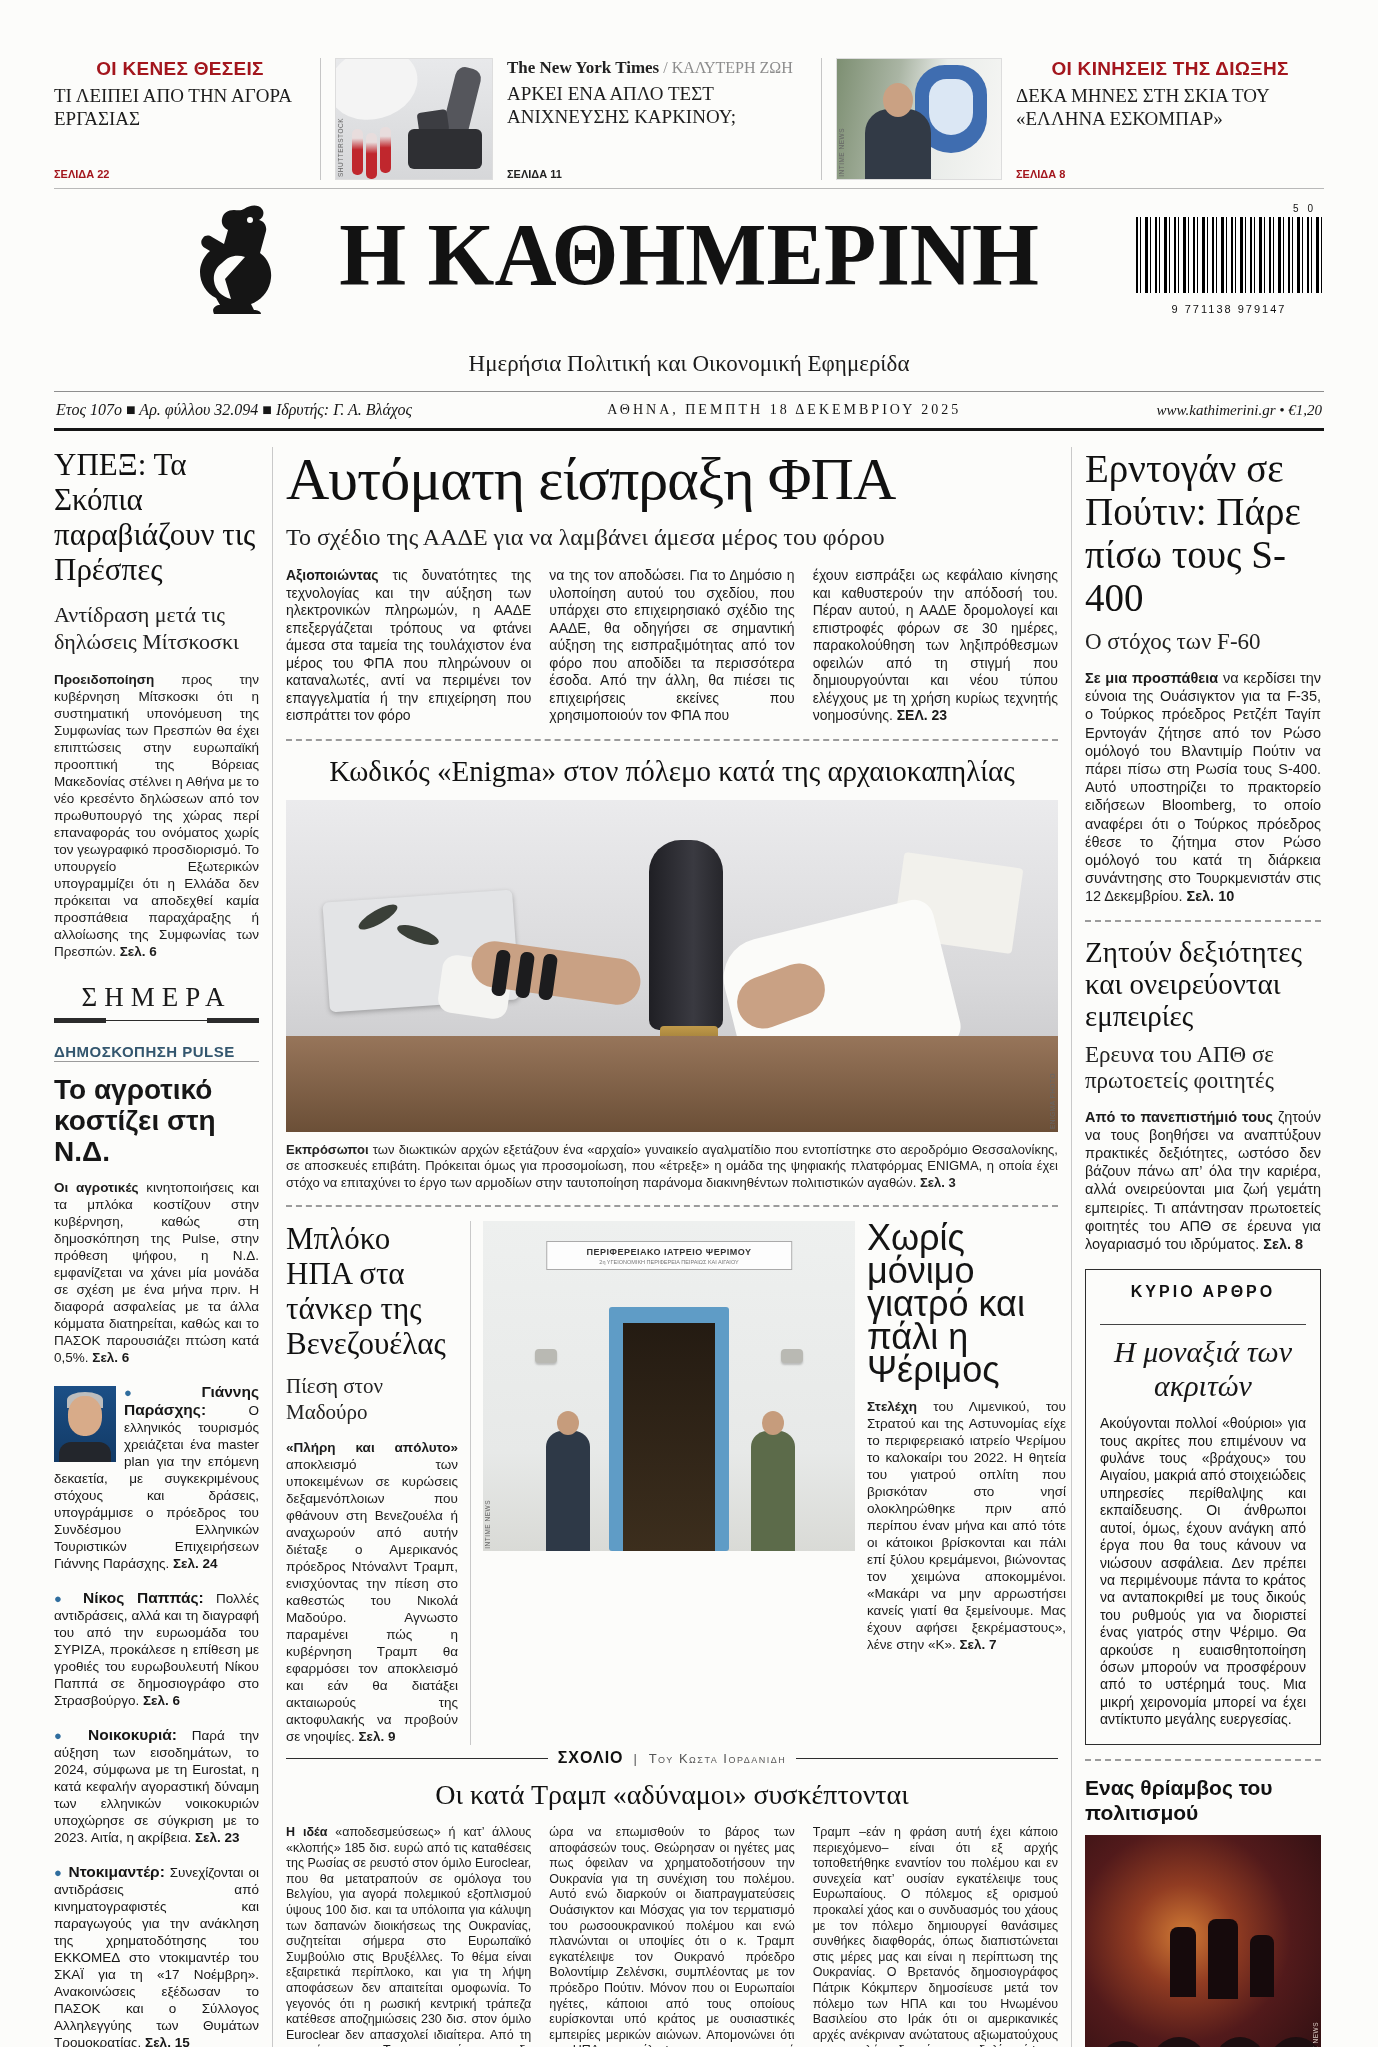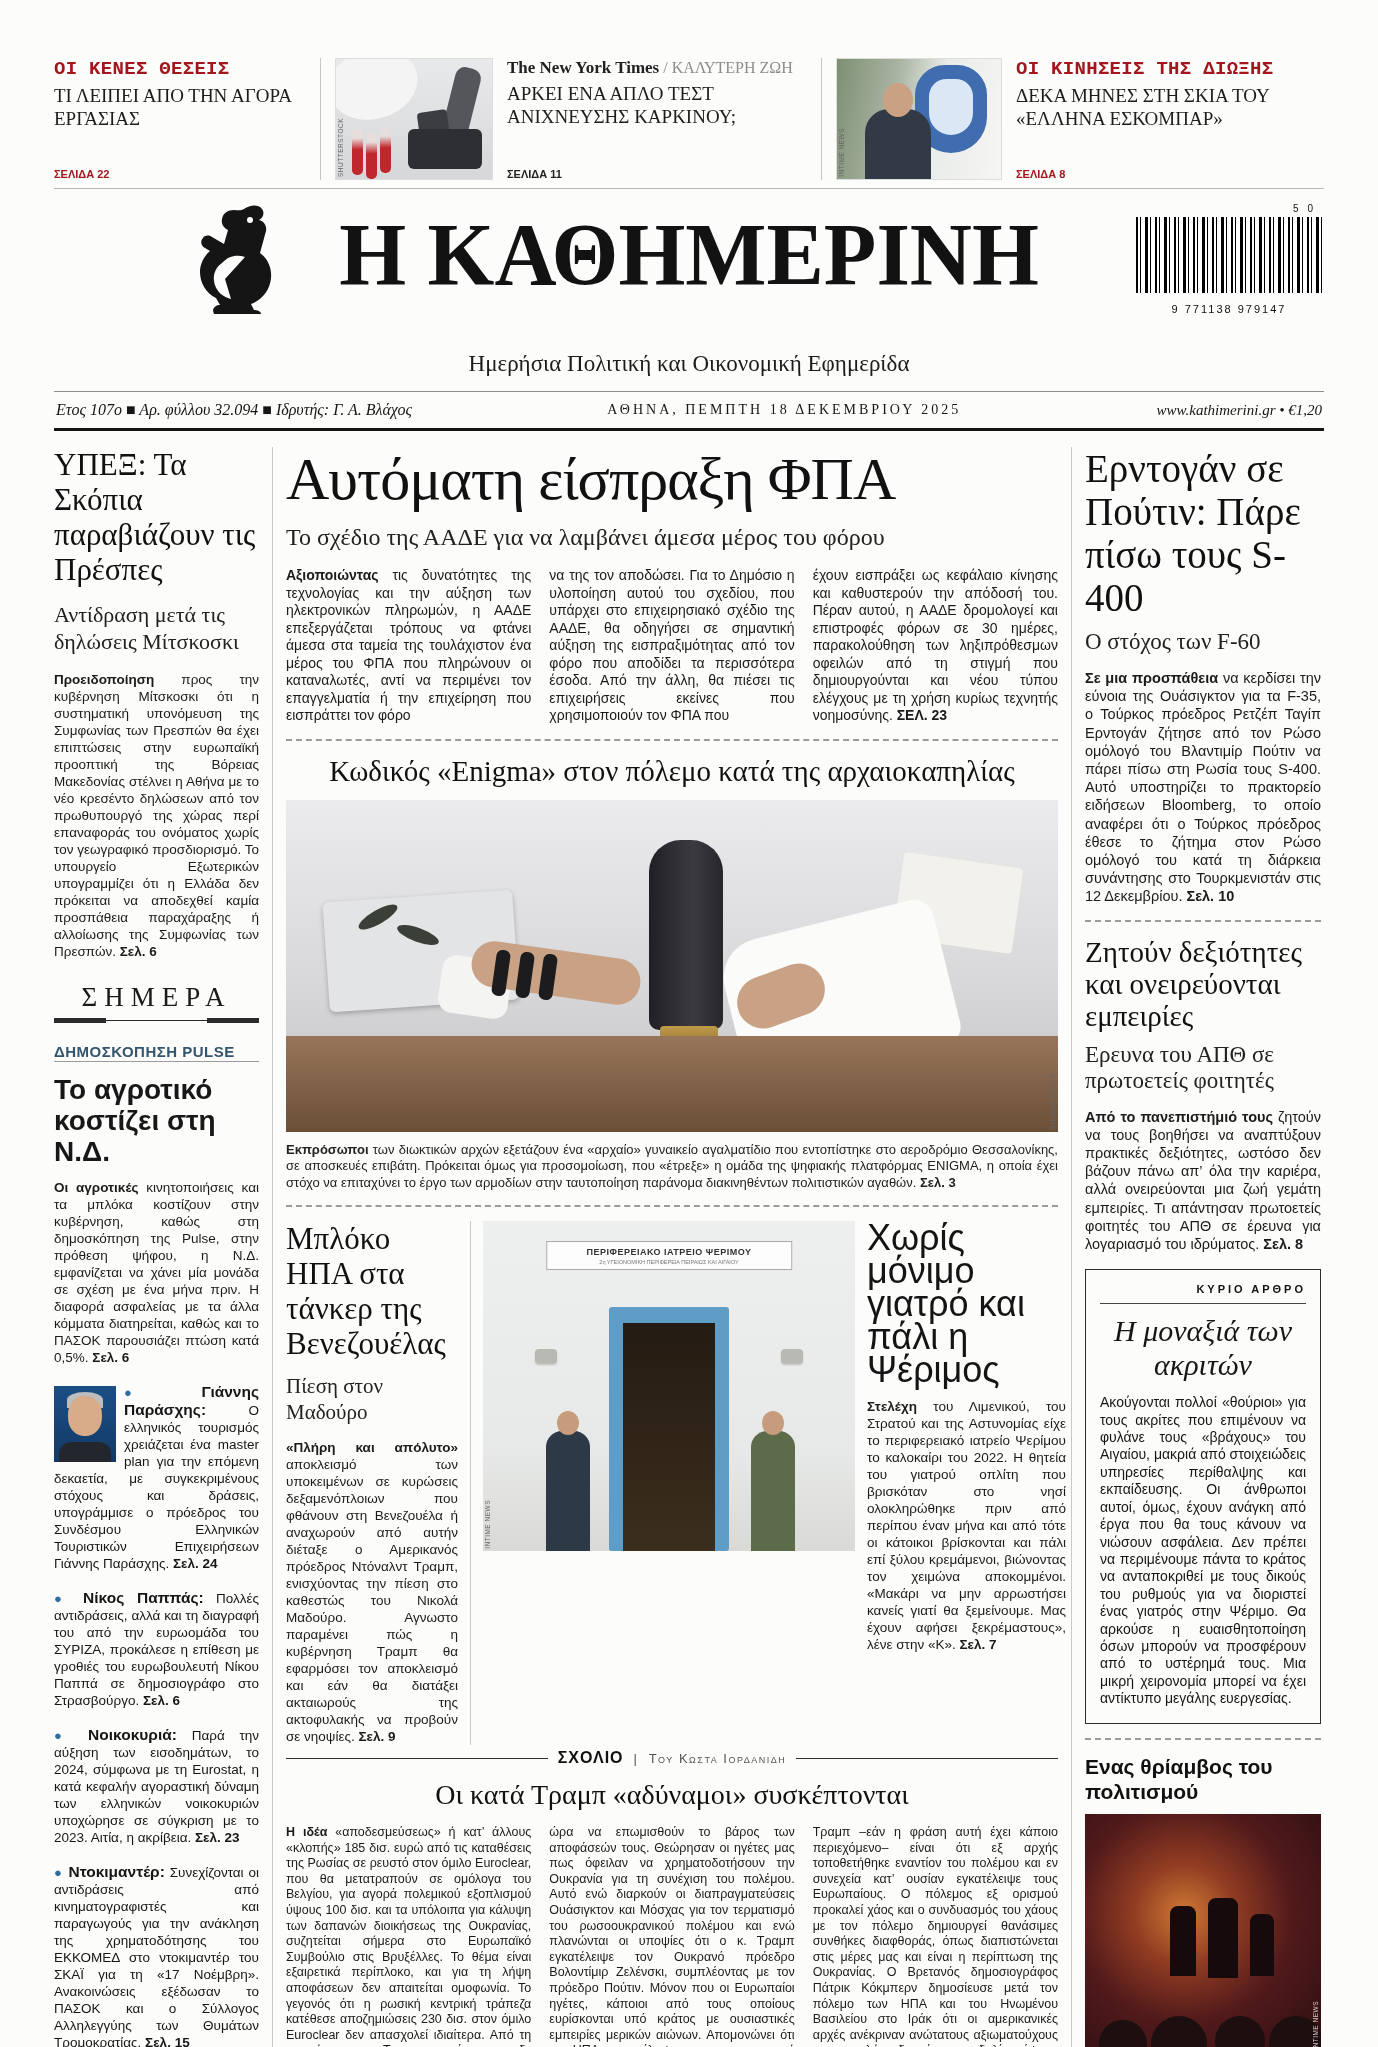--- a/index.html
+++ b/index.html
@@ -5,21 +5,21 @@
   * { margin:0; padding:0; box-sizing:border-box; }
   body { background:#888; font-family:"Liberation Sans","DejaVu Sans",sans-serif; }
   .page { position:relative; width:1378px; height:2047px; margin:0 auto; background:#fcfcfa;
           color:#161616; overflow:hidden; padding:58px 54px 0 54px; }
   .serif { font-family:"Liberation Serif","DejaVu Serif",serif; }
 
   
   .topstrip { display:flex; gap:14px; height:122px; }
   .tvline { width:1px; background:#c6c6c6; }
   .promo { display:flex; flex-direction:column; }
-  .promo .kick { font-family:Liberation Mono, monospace; font-weight:bold; font-size:19px; color:#a3161d; letter-spacing:.3px; }
+  .promo .kick { font-family:Liberation Sans, sans-serif; font-weight:bold; font-size:19px; color:#a3161d; letter-spacing:.3px;text-align:center; }
   .promo .ptitle { font-family:"Liberation Serif",serif; font-size:19px; line-height:23px; color:#1d1d1d; margin-top:4px; }
   .promo .ppage { font-size:11px; font-weight:bold; color:#a3161d; margin-top:auto; }
   .promo .ppage.dark { color:#222; }
   .nytbrand { font-family:"Liberation Serif",serif; font-weight:bold; font-size:17px; color:#222; }
   .nytbrand .suffix { font-weight:normal; color:#8d8d8d; font-size:16px; }
   .tphoto { position:relative; width:158px; border:1px solid #ddd; overflow:hidden; }
   .vcred { position:absolute; left:1px; bottom:2px; writing-mode:vertical-rl; transform:rotate(180deg);
            font-size:6.5px; color:#666; letter-spacing:.5px; }
   .hr-thin { border:none; border-top:1px solid #b9b9b9; margin:8px 0 0 0; }
 
@@ -126,22 +126,22 @@
   .scholio-head { text-align:center; font-size:28px; line-height:32px; margin:12px 0 14px 0; }
   .scholio-cols { display:grid; grid-template-columns:1fr 1fr 1fr; gap:0 18px; }
   .scholio-cols .bodytxt { font-size:12.5px; line-height:15.6px; }
 
   
   .sb-title { font-size:39px; line-height:43px; }
   .sb-deck { margin-top:10px; font-size:23px; }
   .sb-body { margin-top:14px; font-size:14.5px; line-height:18.2px; }
   .sk-title { font-size:29px; line-height:32px; }
   .edit-box { border:1px solid #2e2e2e; padding:13px 14px 15px 14px; }
-  .edit-kick { text-align:right; font-size:11px; font-weight:bold; letter-spacing:3px; color:#111;
-               border-bottom:1px solid #444; padding-bottom:8px; }
+  .edit-kick { text-align:center; font-size:16px; font-weight:bold; letter-spacing:3px; color:#111;
+               border-bottom:1px solid #444; padding-bottom:23px; }
   .edit-title { text-align:center; font-family:"Liberation Serif",serif; font-style:italic; font-size:30px; line-height:34px; margin-top:10px; }
   .edit-body { margin-top:12px; font-size:14px; line-height:17.4px; text-align:justify; }
   .cult-title { font-size:21px; line-height:25px; font-weight:bold; color:#111; }
   .ph-concert { position:relative; height:238px; margin-top:10px; overflow:hidden;
                 background:radial-gradient(circle at 42% 42%, #d07a35 0%, #913c22 26%, #521a1b 55%, #2a0e11 100%); }
   .ph-concert .perf { position:absolute; background:#160a0c; border-radius:8px 8px 0 0; }
   .ph-concert .headc { position:absolute; background:#1d0e10; border-radius:50%; }
 </style>
 </head>
 <body>

